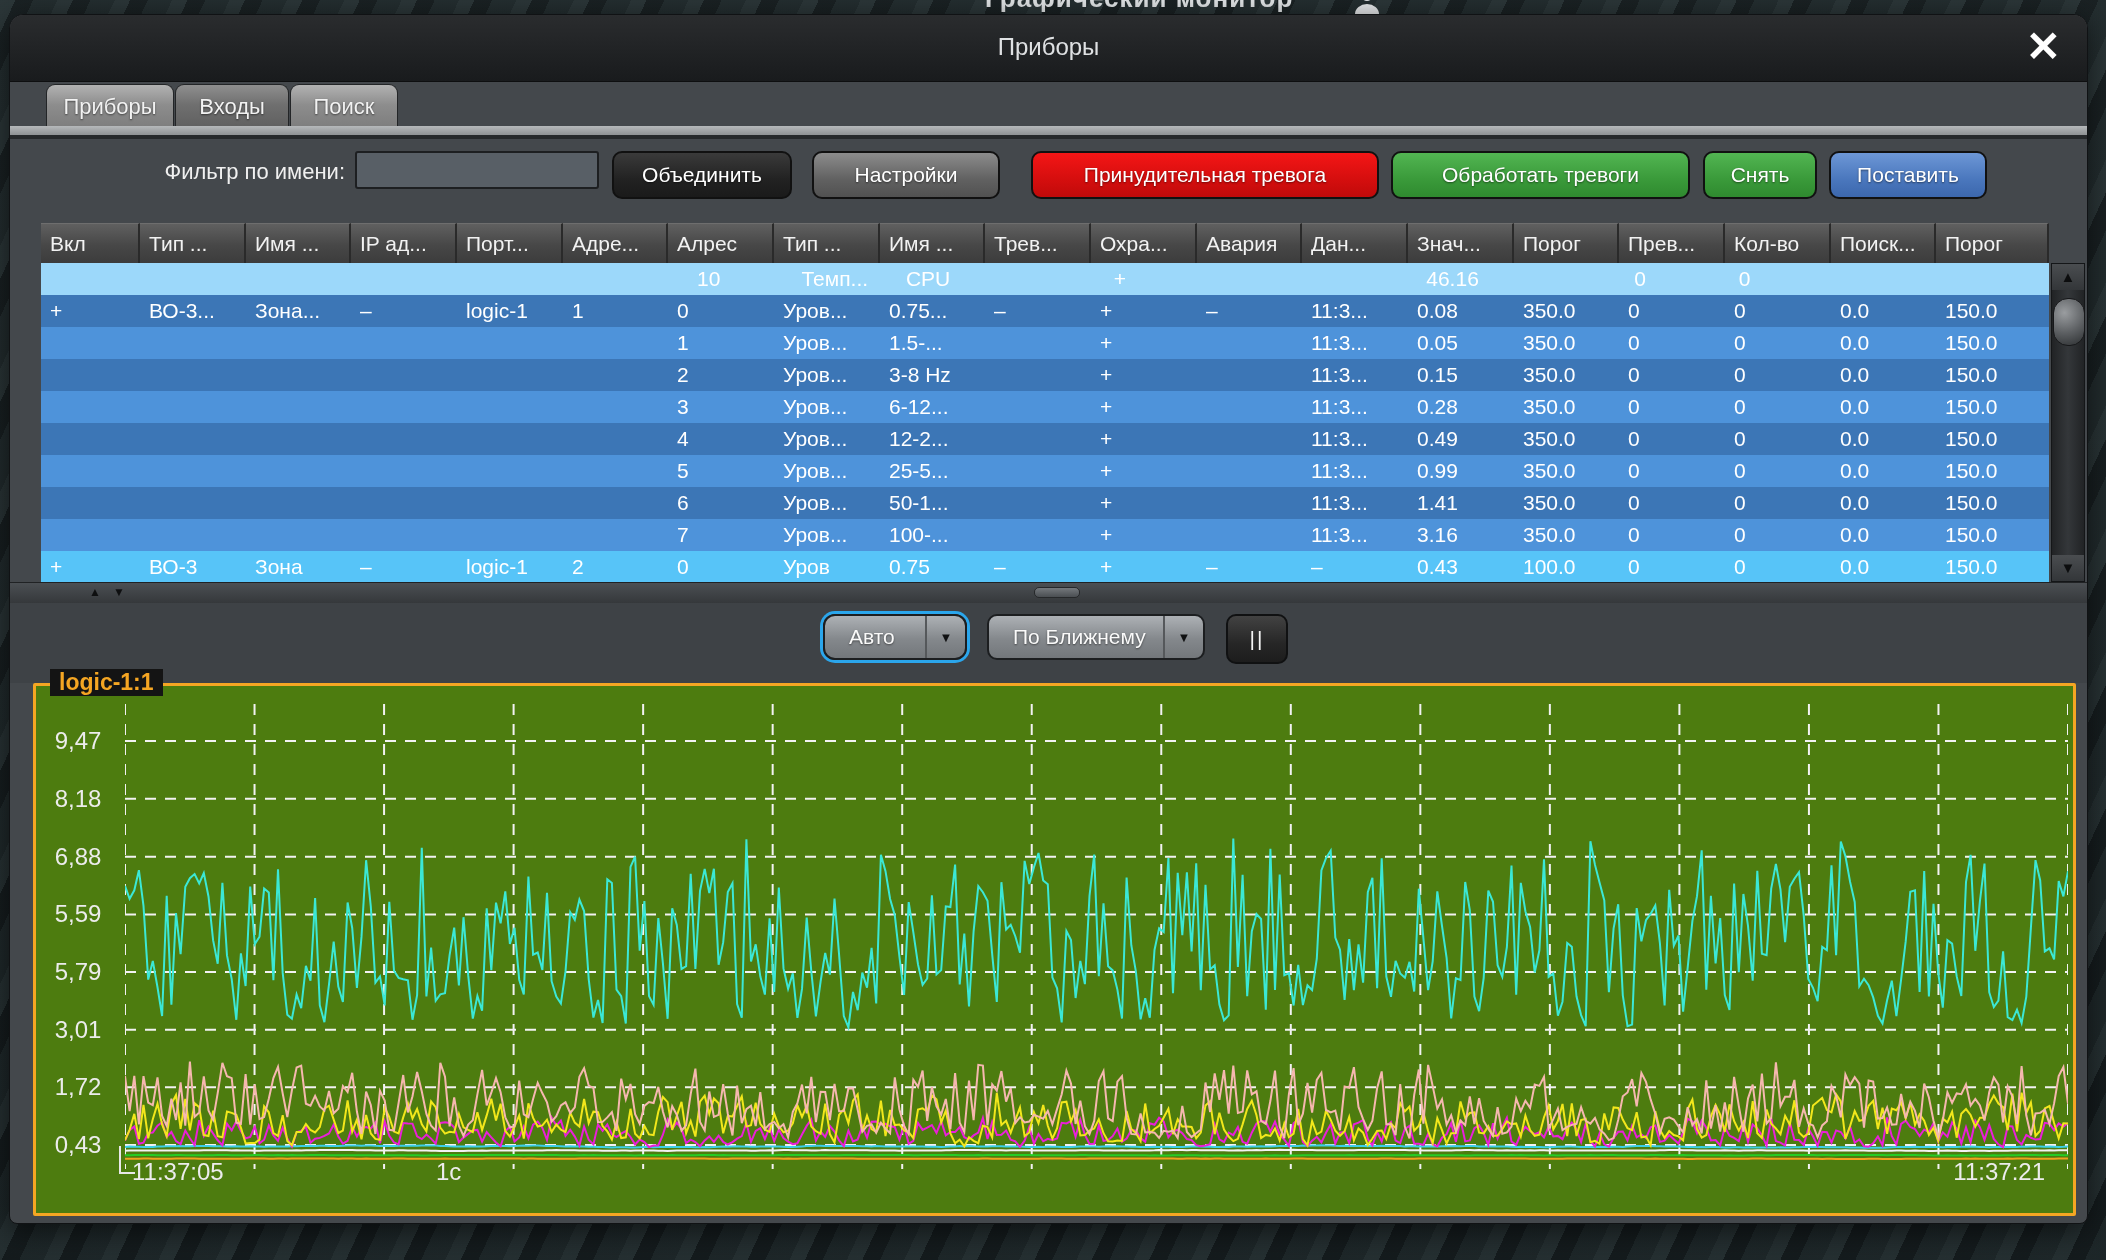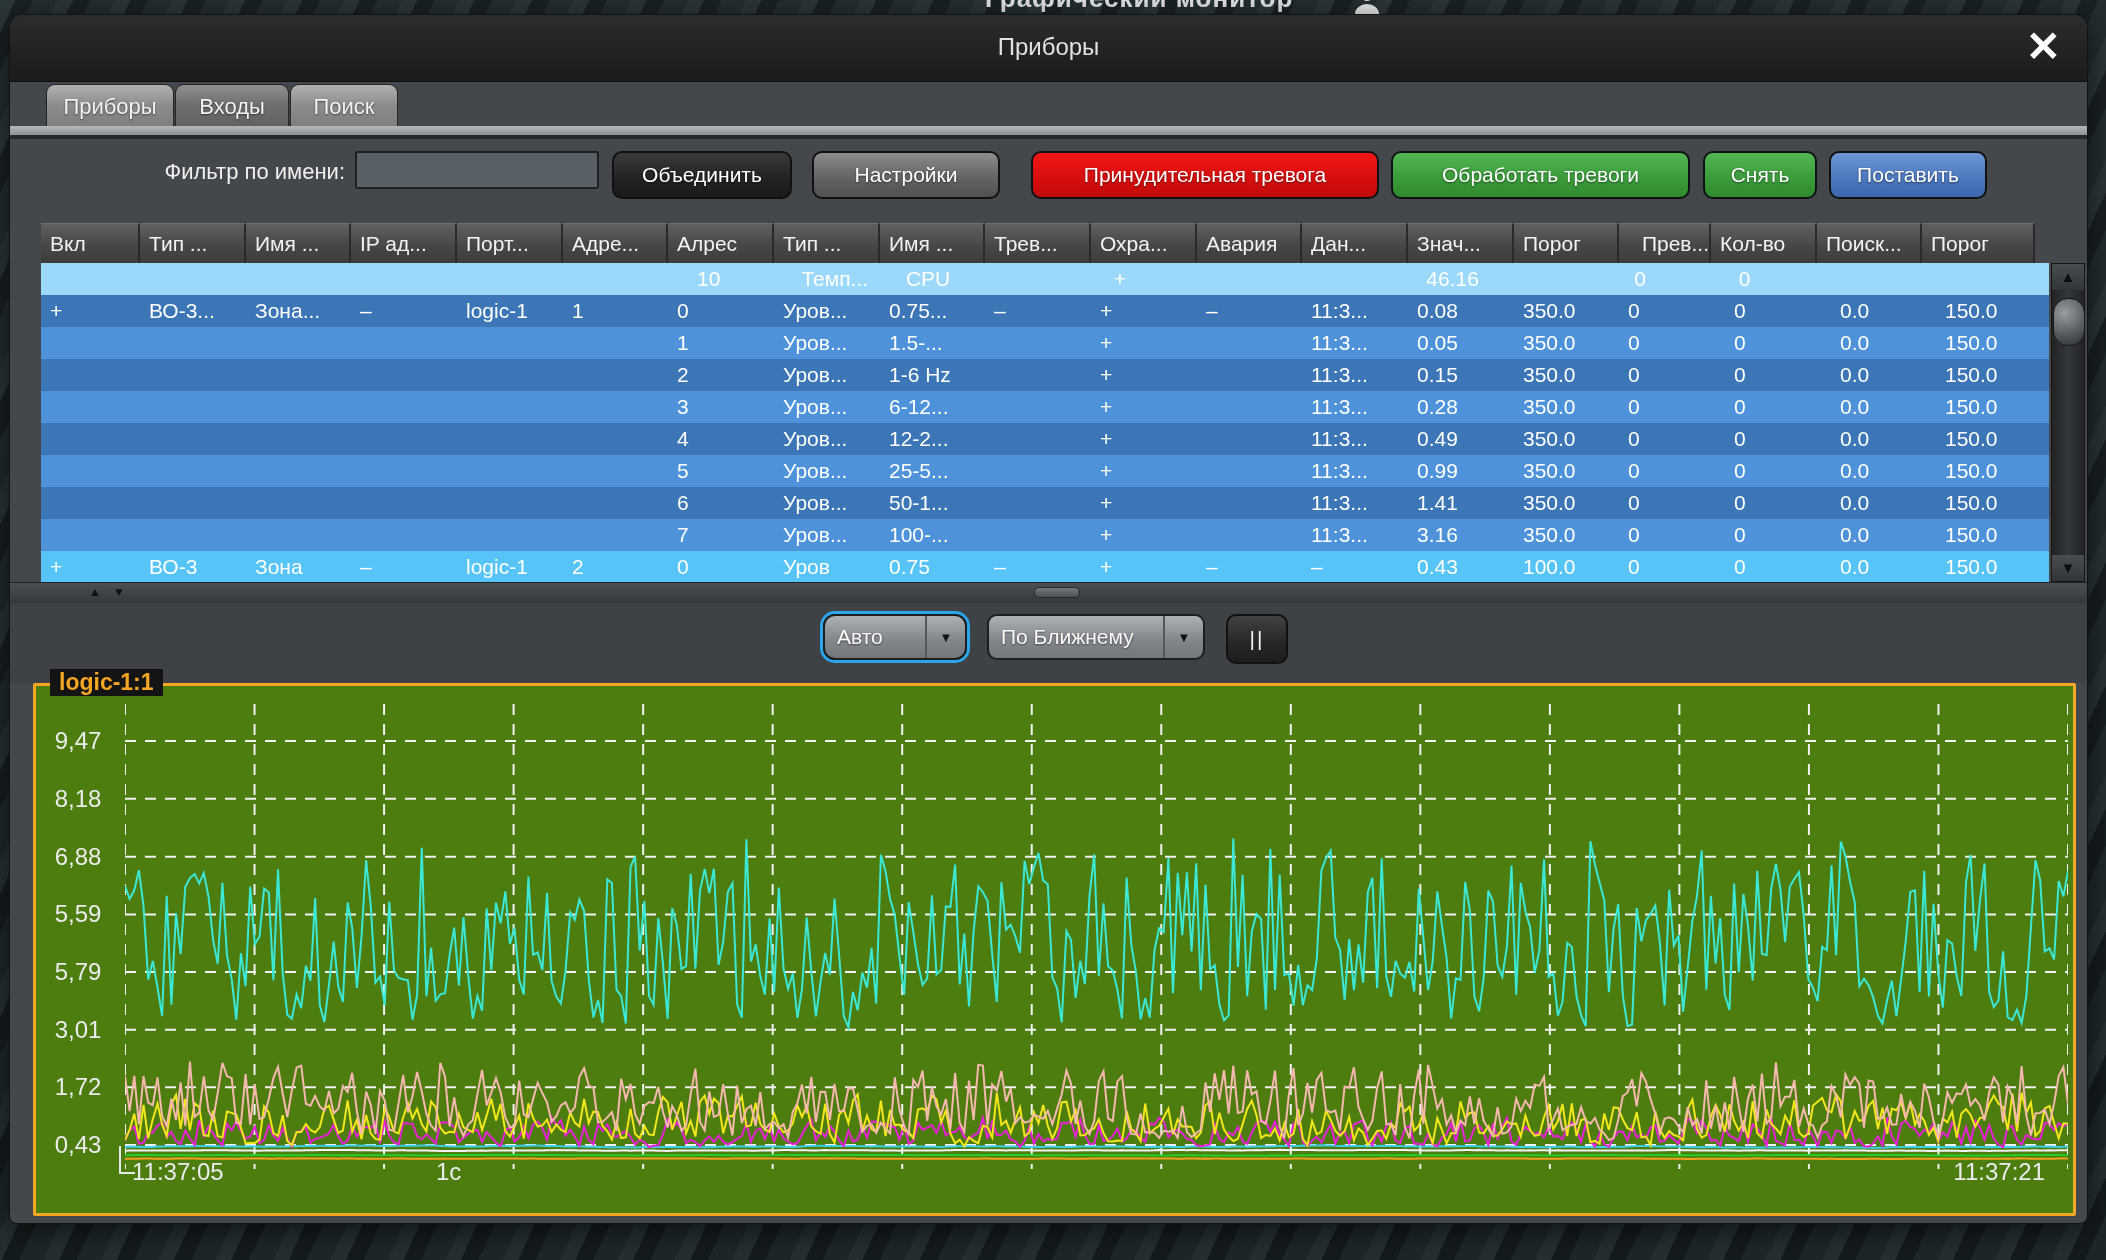--- a/index.html
+++ b/index.html
@@ -59,21 +59,21 @@
   #scr-thumb{left:1px;top:34px;width:30px;height:46px;border-radius:15px;
     background:radial-gradient(circle at 35% 30%,#9a9da0,#5b5e61 55%,#2c2f31);border:1px solid #17181a;}
   
   #splitter{left:0;top:567px;width:100%;height:20px;background:linear-gradient(#4b4f53,#35383b);border-top:1px solid #202224;border-bottom:1px solid #202224;}
   .split-arrow{top:570px;font-size:12px;color:#0e0f10;line-height:14px;}
   #split-grip{left:1024px;top:572px;width:44px;height:9px;border-radius:5px;background:linear-gradient(#74787c,#4a4e52);border:1px solid #26282a;}
   
   #controls-zone{left:0;top:588px;width:100%;height:80px;background:#3e4246;}
   .combo{height:46px;border-radius:10px;border:2px solid #1c1e20;background:linear-gradient(#adb1b5,#84888c 55%,#73777b);
     display:flex;align-items:center;box-sizing:border-box;}
-  .combo .val{flex:1;font-size:21px;color:#fafafa;text-shadow:0 1px 2px rgba(0,0,0,.5);padding-left:12px;white-space:nowrap;}
+  .combo .val{flex:1;font-size:21px;color:#fafafa;text-shadow:0 1px 2px rgba(0,0,0,.5);padding-left:24px;white-space:nowrap;}
   .combo .arrow{width:38px;height:100%;border-left:2px solid #55585b;display:flex;align-items:center;justify-content:center;font-size:13px;color:#101112;}
   #combo-scale{left:813px;top:599px;width:144px;box-shadow:0 0 0 3px #2ba6ec;border-radius:12px;}
   #combo-mode{left:977px;top:599px;width:218px;}
   #pause-btn{left:1216px;top:599px;width:58px;height:46px;border-radius:10px;border:2px solid #101112;
     background:linear-gradient(#424242,#262626 60%,#1d1d1d);color:#f5f5f5;font-size:21px;
     display:flex;align-items:center;justify-content:center;letter-spacing:2px;}
   
   #chart-frame{left:23px;top:668px;width:2043px;height:533px;background:#4d7c0f;border:3px solid #f5a623;border-radius:2px;box-sizing:border-box;}
   #chart-legend{left:14px;top:-17px;background:#141414;padding:0 9px;color:#f5a623;font-size:23px;font-weight:bold;}
   .ytick{width:76px;text-align:center;color:#ececec;font-size:24px;position:absolute;left:4px;}
@@ -125,21 +125,21 @@
       <div class="hcell" style="width: 105px;">Адре...</div>
       <div class="hcell" style="width: 106px;">Алрес</div>
       <div class="hcell" style="width: 106px;">Тип ...</div>
       <div class="hcell" style="width: 105px;">Имя ...</div>
       <div class="hcell" style="width: 106px;">Трев...</div>
       <div class="hcell" style="width: 106px;">Охра...</div>
       <div class="hcell" style="width: 105px;">Авария</div>
       <div class="hcell" style="width: 106px;">Дан...</div>
       <div class="hcell" style="width: 106px;">Знач...</div>
       <div class="hcell" style="width: 105px;">Порог</div>
-      <div class="hcell" style="width: 92px; text-align: right;">Прев...</div>
+      <div class="hcell" style="width: 106px;">Прев...</div>
       <div class="hcell" style="width: 106px;">Кол-во</div>
       <div class="hcell" style="width: 105px;">Поиск...</div>
       <div class="hcell" style="width: 113px;">Порог</div>
     </div>
   <div class="abs" id="tbl-body">
       <div class="trow light">
         <div class="tcell" style="width: 99px;"></div>
         <div class="tcell" style="width: 106px;"></div>
         <div class="tcell" style="width: 105px;"></div>
         <div class="tcell" style="width: 106px;"></div>
@@ -203,21 +203,21 @@
       </div>
       <div class="trow dark">
         <div class="tcell" style="width: 99px;"></div>
         <div class="tcell" style="width: 106px;"></div>
         <div class="tcell" style="width: 105px;"></div>
         <div class="tcell" style="width: 106px;"></div>
         <div class="tcell" style="width: 106px;"></div>
         <div class="tcell" style="width: 105px;"></div>
         <div class="tcell" style="width: 106px;">2</div>
         <div class="tcell" style="width: 106px;">Уров...</div>
-        <div class="tcell" style="width: 105px;">1-6 Hz</div>
+        <div class="tcell" style="width: 105px;">3-8 Hz</div>
         <div class="tcell" style="width: 106px;"></div>
         <div class="tcell" style="width: 106px;">+</div>
         <div class="tcell" style="width: 105px;"></div>
         <div class="tcell" style="width: 106px;">11:3...</div>
         <div class="tcell" style="width: 106px;">0.15</div>
         <div class="tcell" style="width: 105px;">350.0</div>
         <div class="tcell" style="width: 106px;">0</div>
         <div class="tcell" style="width: 106px;">0</div>
         <div class="tcell" style="width: 105px;">0.0</div>
         <div class="tcell" style="width: 113px;">150.0</div>

